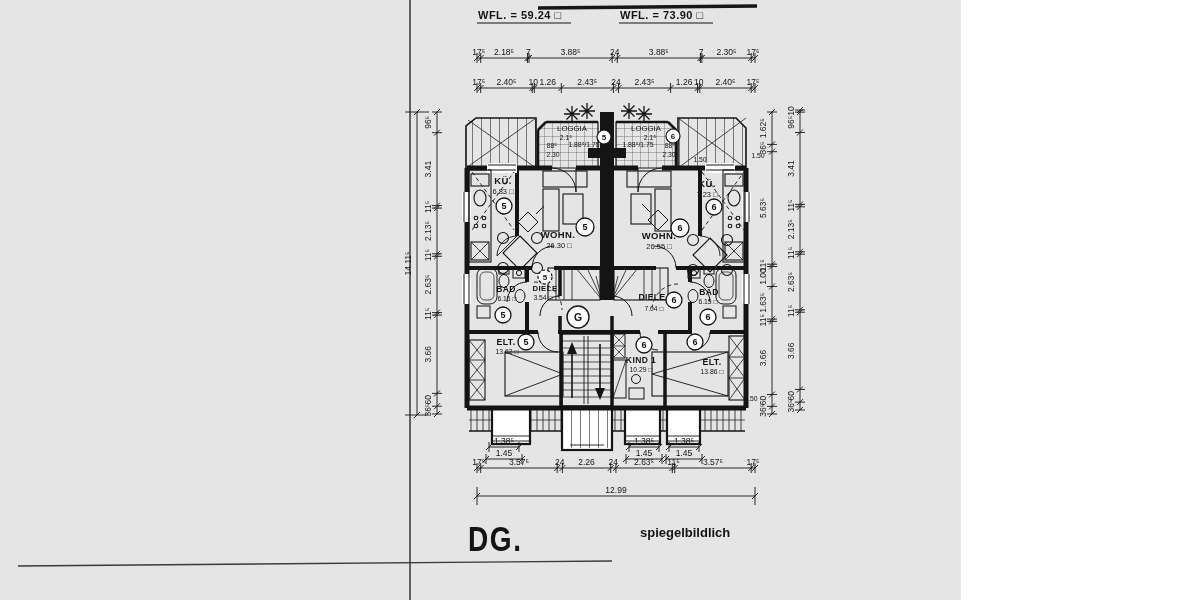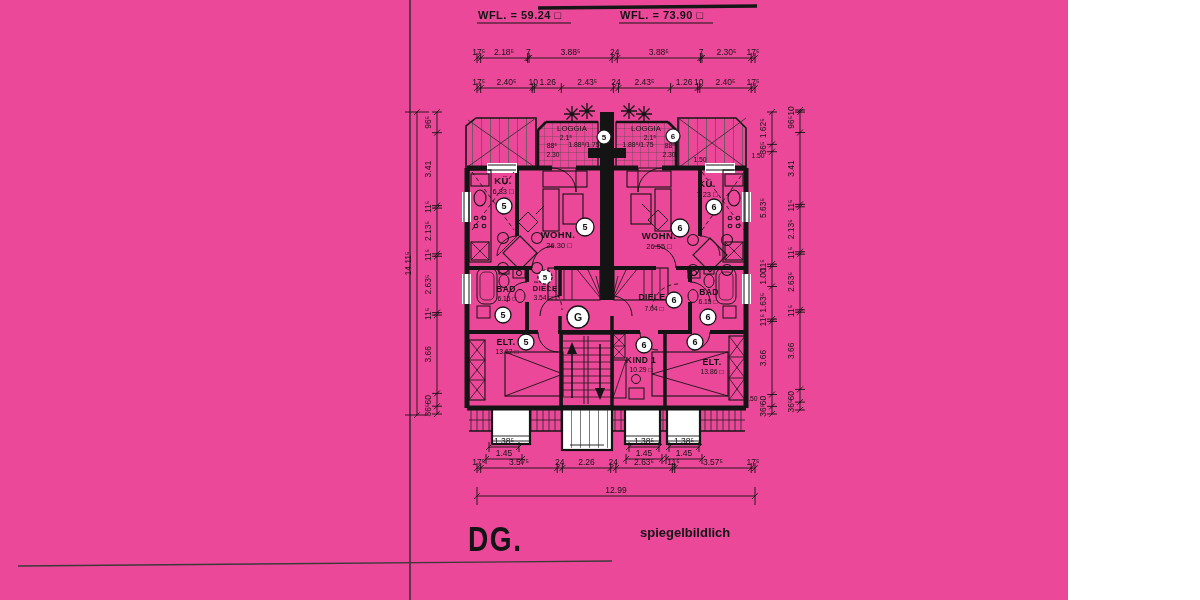--- a/index.html
+++ b/index.html
@@ -1,16 +1,16 @@
 <!DOCTYPE html>
 <html><head>
 <meta charset="utf-8">
 <style>
   html,body{margin:0;padding:0;background:#ffffff;}
-  .stage{position:relative;width:1068px;height:600px;background:#ec4899;overflow:hidden;}
+  .stage{position:relative;width:961px;height:600px;background:#e5e5e5;overflow:hidden;}
   .t{font-family:"Liberation Sans",sans-serif;fill:#141414;}
   .dim{font-size:8.5px;}
   .room{font-size:9.5px;letter-spacing:.4px;font-weight:600;}
   .area{font-size:7.5px;}
   .tiny{font-size:6.8px;}
   .badge{font-size:9px;font-weight:600;}
   .wfl{font-size:11px;font-weight:600;letter-spacing:.5px;}
   svg{display:block;}
 </style>
 </head>

